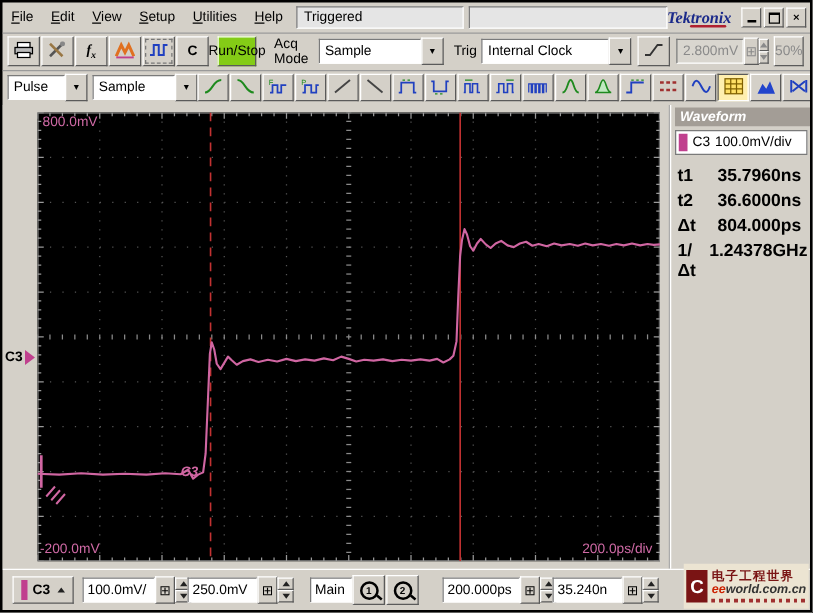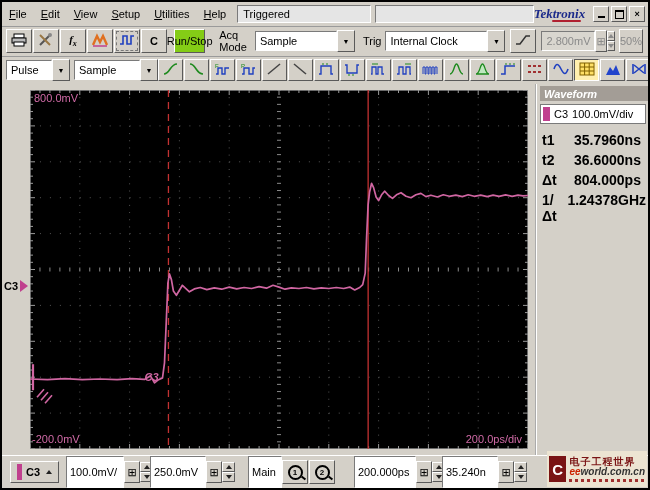--- a/index.html
+++ b/index.html
@@ -52,21 +52,21 @@
   .phead{height:15px;background:#a39d96;color:#fff;font-weight:bold;font-size:11px;display:flex;align-items:center;padding:0 4px;margin-bottom:3px;font-style:italic;}
   .wentry{height:18px;background:#fff;border:1px solid #7a7a7a;display:flex;align-items:center;margin:0 2px 8px 0;}
   .swatch{width:7px;height:14px;background:#c0408e;margin:0 4px 0 2px;}
   .crow{display:flex;margin:4px 2px 0 2px;font-weight:600;font-size:14px;}
   .crow .cl{width:32px;}
   
   .bottombar{top:453px;height:33px;border-top:1px solid #fff;}
   .bb{position:absolute;top:5px;height:22px;box-sizing:border-box;display:flex;align-items:center;}
   .chbtn{padding:0 6px;font-weight:bold;}
   .chstrip{width:5px;height:16px;background:#c0408e;margin-right:4px;}
-  .valbox{height:32px;background:#fff;border:1px solid;border-color:#7a7a7a #fff #fff #7a7a7a;
+  .valbox{height:20px;background:#fff;border:1px solid;border-color:#7a7a7a #fff #fff #7a7a7a;
     display:flex;align-items:center;padding:0 3px;box-sizing:border-box;}
   .mag{position:relative;width:11px;height:11px;border:2px solid #000;border-radius:50%;
     display:flex;align-items:center;justify-content:center;font-size:8px;font-weight:bold;}
   .mag::after{content:"";position:absolute;width:5px;height:2px;background:#000;right:-5px;bottom:-1px;transform:rotate(40deg);}
   
   .watermark{position:absolute;right:1px;bottom:1px;width:100px;height:36px;background:#ece4d2;
     display:flex;align-items:center;padding:2px;box-sizing:border-box;z-index:5;}
   .wlogo{width:24px;height:26px;background:#7a1414;color:#fff;font-weight:bold;font-size:15px;
     display:flex;align-items:center;justify-content:center;margin-right:3px;}
   .wtxt{display:flex;flex-direction:column;line-height:1.05;}

